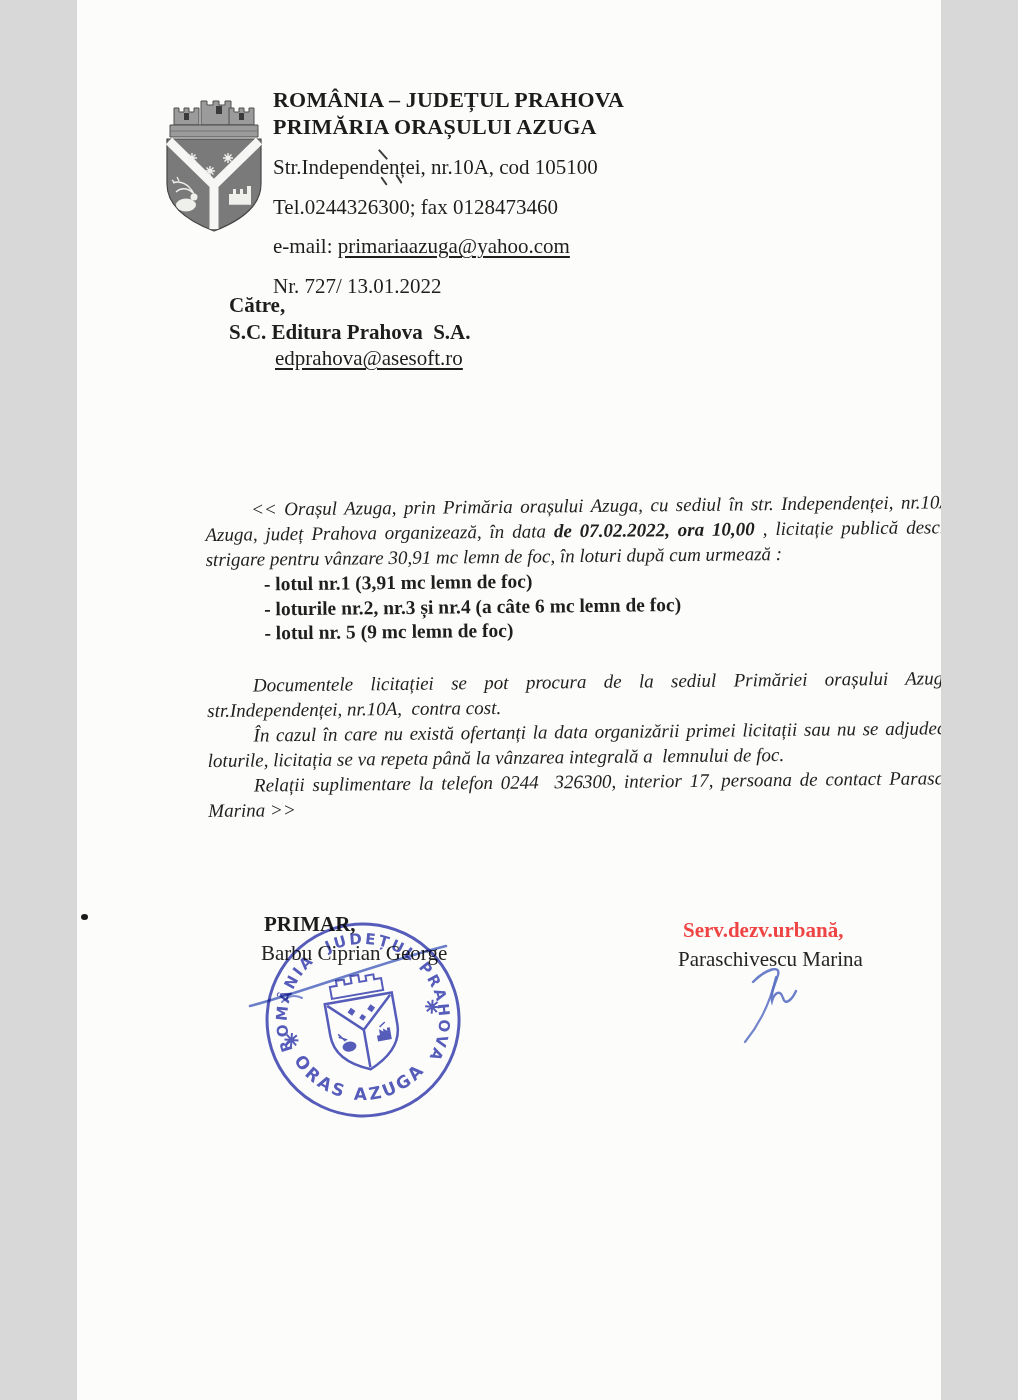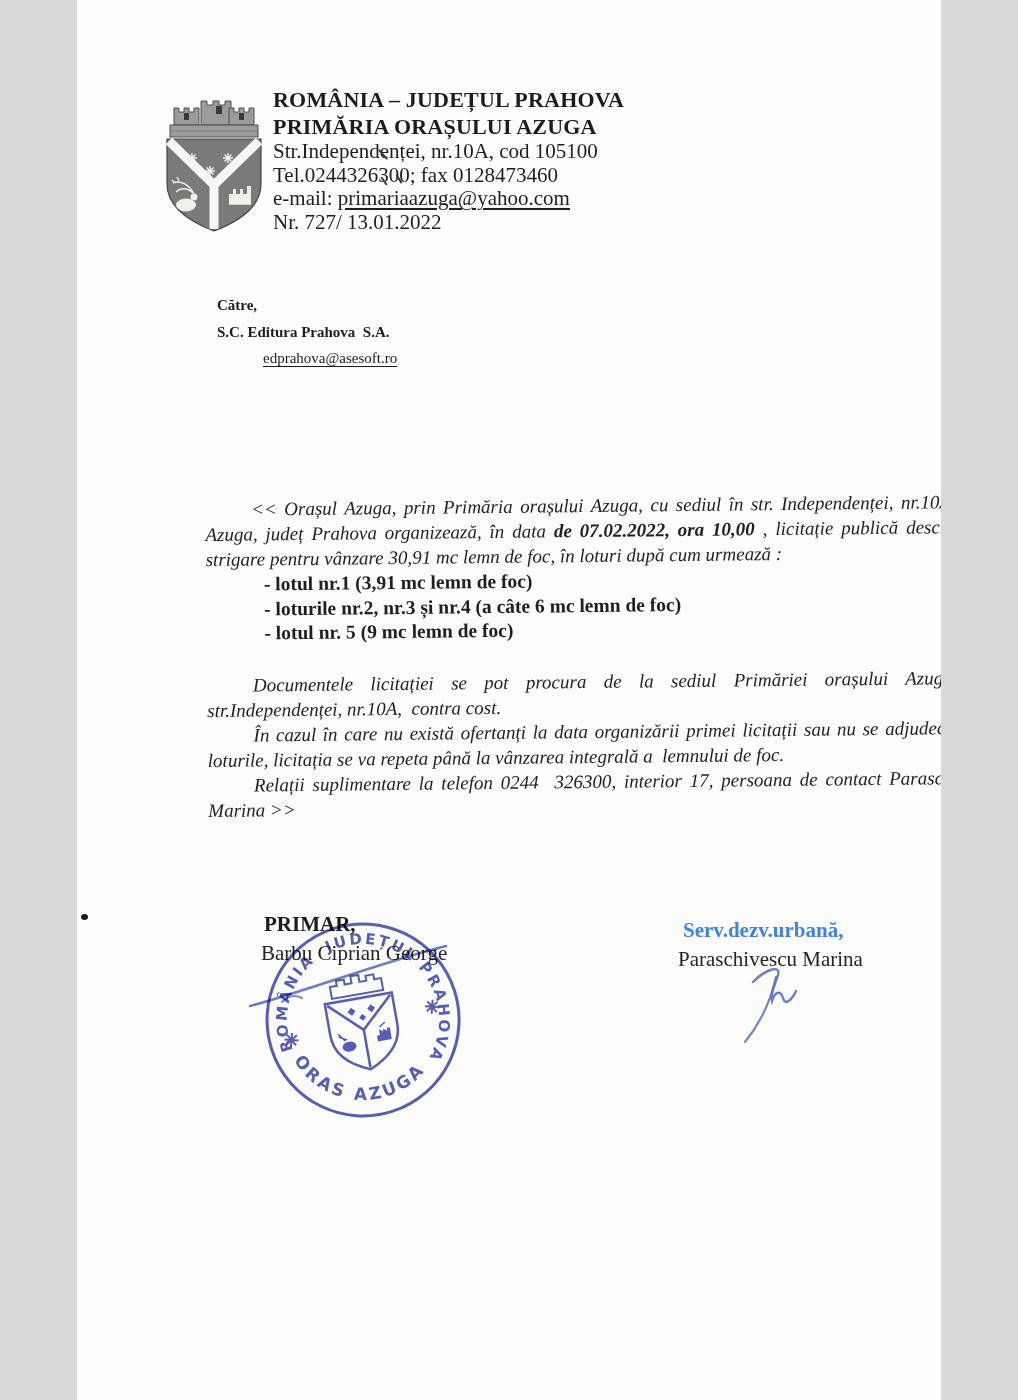--- a/index.html
+++ b/index.html
@@ -9,25 +9,25 @@
   .page {
     position:relative; width:864px; height:1400px;
     background:#fcfcfa; overflow:hidden; color:#222;
     margin:0 auto;
   }
 
   
   .letterhead-logo { position:absolute; left:84px; top:92px; width:106px; height:142px; }
   .letterhead-text { position:absolute; left:196px; top:86px; line-height:27px; }
   .lh-bold { font-weight:bold; font-size:22px; letter-spacing:.2px; color:#1c1c1c; }
-  .lh-reg  { font-size:21px; line-height:23.5px; color:#1e1e1e; }
+  .lh-reg  { font-size:21px; line-height:23.5px; color:#1e1e1e;margin-top:16px; }
   .u { text-decoration:underline; text-underline-offset:3px; }
 
   
-  .recipient { position:absolute; left:140px; top:292px; font-size:15px; color:#1d1d1d; }
+  .recipient { position:absolute; left:152px; top:292px; font-size:21px; color:#1d1d1d; }
   .recipient .bold { font-weight:bold; line-height:27px; white-space:pre-wrap; }
   .recipient .email-line { line-height:25px; }
   .recipient .email2 { margin-left:46px; line-height:25px; }
 
   
   .body-text {
     position:absolute; left:128px; top:497px; width:792px;
     transform:rotate(-0.6deg); transform-origin:left top;
     color:#1f1f1f;
   }
@@ -35,21 +35,21 @@
     font-style:italic; font-size:19px; line-height:25px;
     text-align:justify; text-align-last:left;
     text-indent:46px; white-space:pre-wrap;
   }
   .lots { margin:1px 0 26px 58px; font-weight:bold; font-size:19.5px; line-height:24.5px; }
   .lots div { white-space:pre-wrap; }
 
   
   .sig-left-title { position:absolute; left:187px; top:912px; font-weight:bold; font-size:21px; color:#1c1c1c; }
   .sig-left-name  { position:absolute; left:184px; top:941px; font-size:21px; color:#242424; }
-  .sig-right-title{ position:absolute; left:606px; top:918px; font-weight:bold; font-size:21px; color:#3b82f6; }
+  .sig-right-title{ position:absolute; left:606px; top:918px; font-weight:bold; font-size:21px; color:#ef4444; }
   .sig-right-name { position:absolute; left:601px; top:947px; font-size:21px; color:#242424; }
 
   .stamp {
     position:absolute; left:182px; top:918px; width:210px; height:205px;
     mix-blend-mode:multiply; opacity:.88; transform:rotate(4deg);
   }
   .stamp-arc-text    { font-family:"DejaVu Sans","Liberation Sans",sans-serif; font-weight:bold; font-size:15px; letter-spacing:2.5px; }
   .stamp-bottom-text { font-family:"DejaVu Sans","Liberation Sans",sans-serif; font-weight:bold; font-size:17px; letter-spacing:3px; }
 
   .pen-stroke-left  { position:absolute; left:165px; top:936px; width:215px; height:85px; mix-blend-mode:multiply; }

